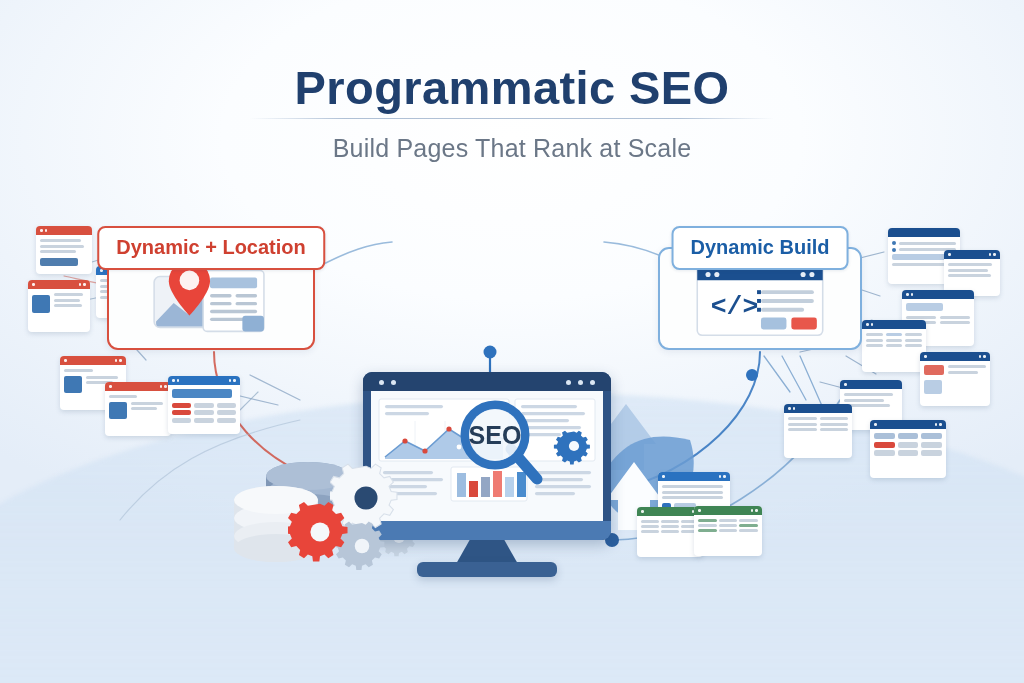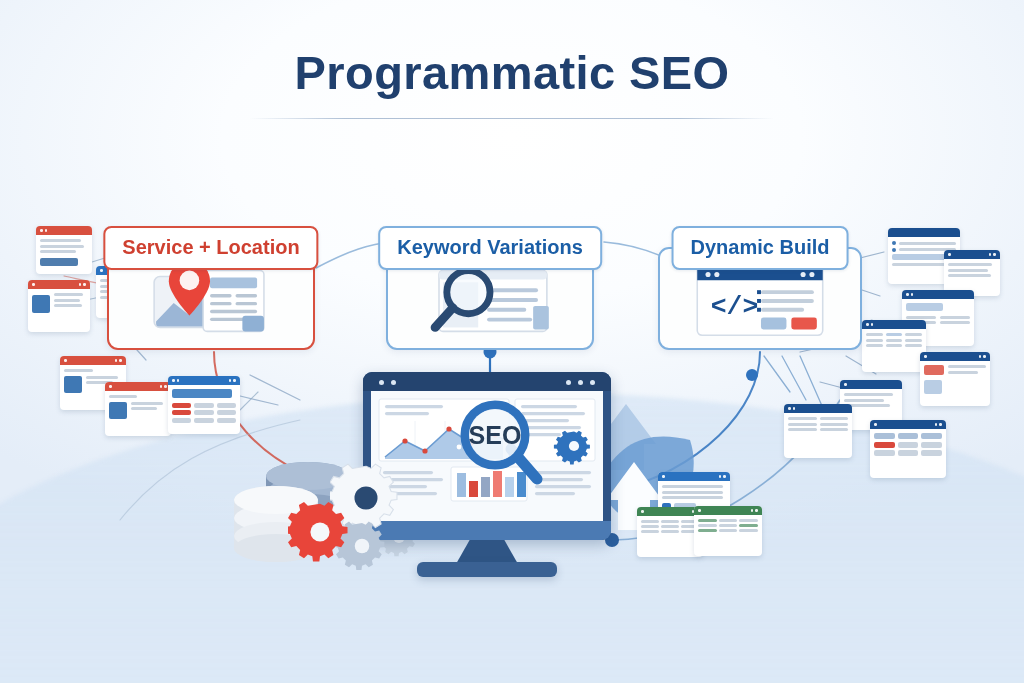--- a/index.html
+++ b/index.html
@@ -17,21 +17,21 @@
   }
   #stage:before{
     content:"";position:absolute;left:-120px;bottom:-230px;
     width:1320px;height:520px;border-radius:50%;
     background:linear-gradient(180deg,rgba(206,224,243,.55),rgba(214,230,246,.25));
     filter:blur(2px);
   }
   .svg-layer{position:absolute;inset:0;width:1024px;height:683px;}
   .hdr{position:absolute;left:0;right:0;text-align:center;}
   .title{
-    top:48px;font-size:47px;font-weight:bold;color:#20406e;
+    top:63px;font-size:47px;font-weight:bold;color:#20406e;
     letter-spacing:.4px;line-height:1.08;
   }
   .rule{
     position:absolute;left:50%;transform:translateX(-50%);top:118px;
     width:525px;height:1px;
     background:linear-gradient(90deg,rgba(160,180,205,0) 0%,rgba(150,172,200,.75) 18%,rgba(150,172,200,.75) 82%,rgba(160,180,205,0) 100%);
   }
   .subtitle{top:134px;font-size:25px;color:#6b7787;letter-spacing:.2px;}
 
   
@@ -139,20 +139,21 @@
     </g>
 
     <circle cx="490" cy="352" r="6.5" fill="#2f72bd"></circle>
     <circle cx="752" cy="375" r="6" fill="#2f72bd"></circle>
     <circle cx="612" cy="540" r="7" fill="#2b5f9e"></circle>
     <rect x="229" y="378" width="11" height="11" rx="2.5" fill="#cf5244"></rect>
   </svg>
 
   <div class="hdr title">Programmatic SEO</div>
   <div class="rule"></div>
+  <div class="hdr subtitle">Build Pages That Rank at Scale</div>
 
   <div class="win" style="left:36px;top:226px;width:56px;height:48px;">
     <div class="bar bar-red">
         <span class="dots">
           <i></i>
           <i></i>
         </span>
       </div>
     <div class="pane">
       <div class="ln" style="width:86%"></div>
@@ -435,21 +436,21 @@
       </div>
       <div style="display:flex;gap:3px">
         <div class="blk" style="flex:1;height:6px;background:#c9d3de"></div>
         <div class="blk" style="flex:1;height:6px;background:#c9d3de"></div>
         <div class="blk" style="flex:1;height:6px;background:#c9d3de"></div>
       </div>
     </div>
   </div>
 
   <div class="card red" style="left:107px;top:226px;width:208px;height:124px;">
-    <div class="label">Service + Location</div>
+    <div class="label">Dynamic + Location</div>
     <div class="body">
       <svg class="art" viewBox="0 0 208 103">
 
         <rect x="46" y="28" width="66" height="52" rx="6" fill="#eef2f7" stroke="#d4dde8" stroke-width="1.6"></rect>
         <path d="M48 74 L66 55 L80 66 L95 48 L110 68 L110 76 Q110 79 107 79 L51 79 Q48 79 48 76 Z" fill="#9bb6d6"></path>
 
         <rect x="96" y="22" width="62" height="62" rx="4" fill="#fff" stroke="#d4dde8" stroke-width="1.6"></rect>
         <rect x="103" y="29" width="48" height="11" rx="2" fill="#a8c2de"></rect>
         <g fill="#b9c6d4">
           <rect x="103" y="46" width="22" height="3.4" rx="1.7"></rect>
@@ -460,41 +461,20 @@
           <rect x="103" y="70" width="36" height="3.4" rx="1.7"></rect>
         </g>
         <rect x="136" y="68" width="22" height="16" rx="3" fill="#8fb0d4"></rect>
 
         <path d="M82 12 C70 12 61 21 61 33 C61 46 82 68 82 68 C82 68 103 46 103 33 C103 21 94 12 82 12 Z" fill="#e8453a"></path>
         <circle cx="82" cy="32" r="10" fill="#fdf2f1"></circle>
       </svg>
     </div>
   </div>
 
-  <div class="card blue" style="left:386px;top:226px;width:208px;height:124px;">
-    <div class="label">Keyword Variations</div>
-    <div class="body">
-      <svg class="art" viewBox="0 0 208 103">
-        <rect x="52" y="22" width="110" height="62" rx="4" fill="#fff" stroke="#d4dde8" stroke-width="1.6"></rect>
-        <rect x="52" y="22" width="110" height="9" rx="4" fill="#e6edf5"></rect>
-        <rect x="56" y="34" width="36" height="46" fill="#e9eff6"></rect>
-        <g fill="#b9c9dc">
-          <rect x="101" y="40" width="52" height="4" rx="2"></rect>
-          <rect x="101" y="50" width="52" height="4" rx="2"></rect>
-          <rect x="101" y="60" width="40" height="4" rx="2"></rect>
-          <rect x="101" y="70" width="46" height="4" rx="2"></rect>
-        </g>
-        <rect x="148" y="58" width="16" height="24" rx="2" fill="#aac3de"></rect>
-
-        <circle cx="82" cy="44" r="22" fill="none" stroke="#2a4a72" stroke-width="7"></circle>
-        <circle cx="82" cy="44" r="18" fill="#f3f8fd" opacity=".55"></circle>
-        <line x1="66" y1="60" x2="48" y2="80" stroke="#2a4a72" stroke-width="9" stroke-linecap="round"></line>
-      </svg>
-    </div>
-  </div>
 
   <div class="card blue" style="left:658px;top:226px;width:204px;height:124px;">
     <div class="label">Dynamic Build</div>
     <div class="body">
       <svg class="art" viewBox="0 0 204 103">
         <rect x="38" y="16" width="128" height="72" rx="5" fill="#fff" stroke="#d4dde8" stroke-width="1.6"></rect>
         <path d="M38 21 a5 5 0 0 1 5-5 h118 a5 5 0 0 1 5 5 v11 h-128 Z" fill="#1b4f8f"></path>
         <circle cx="49" cy="26" r="2.6" fill="#e7eef7"></circle>
           <circle cx="58" cy="26" r="2.6" fill="#e7eef7"></circle>
         <circle cx="146" cy="26" r="2.6" fill="#e7eef7"></circle>

